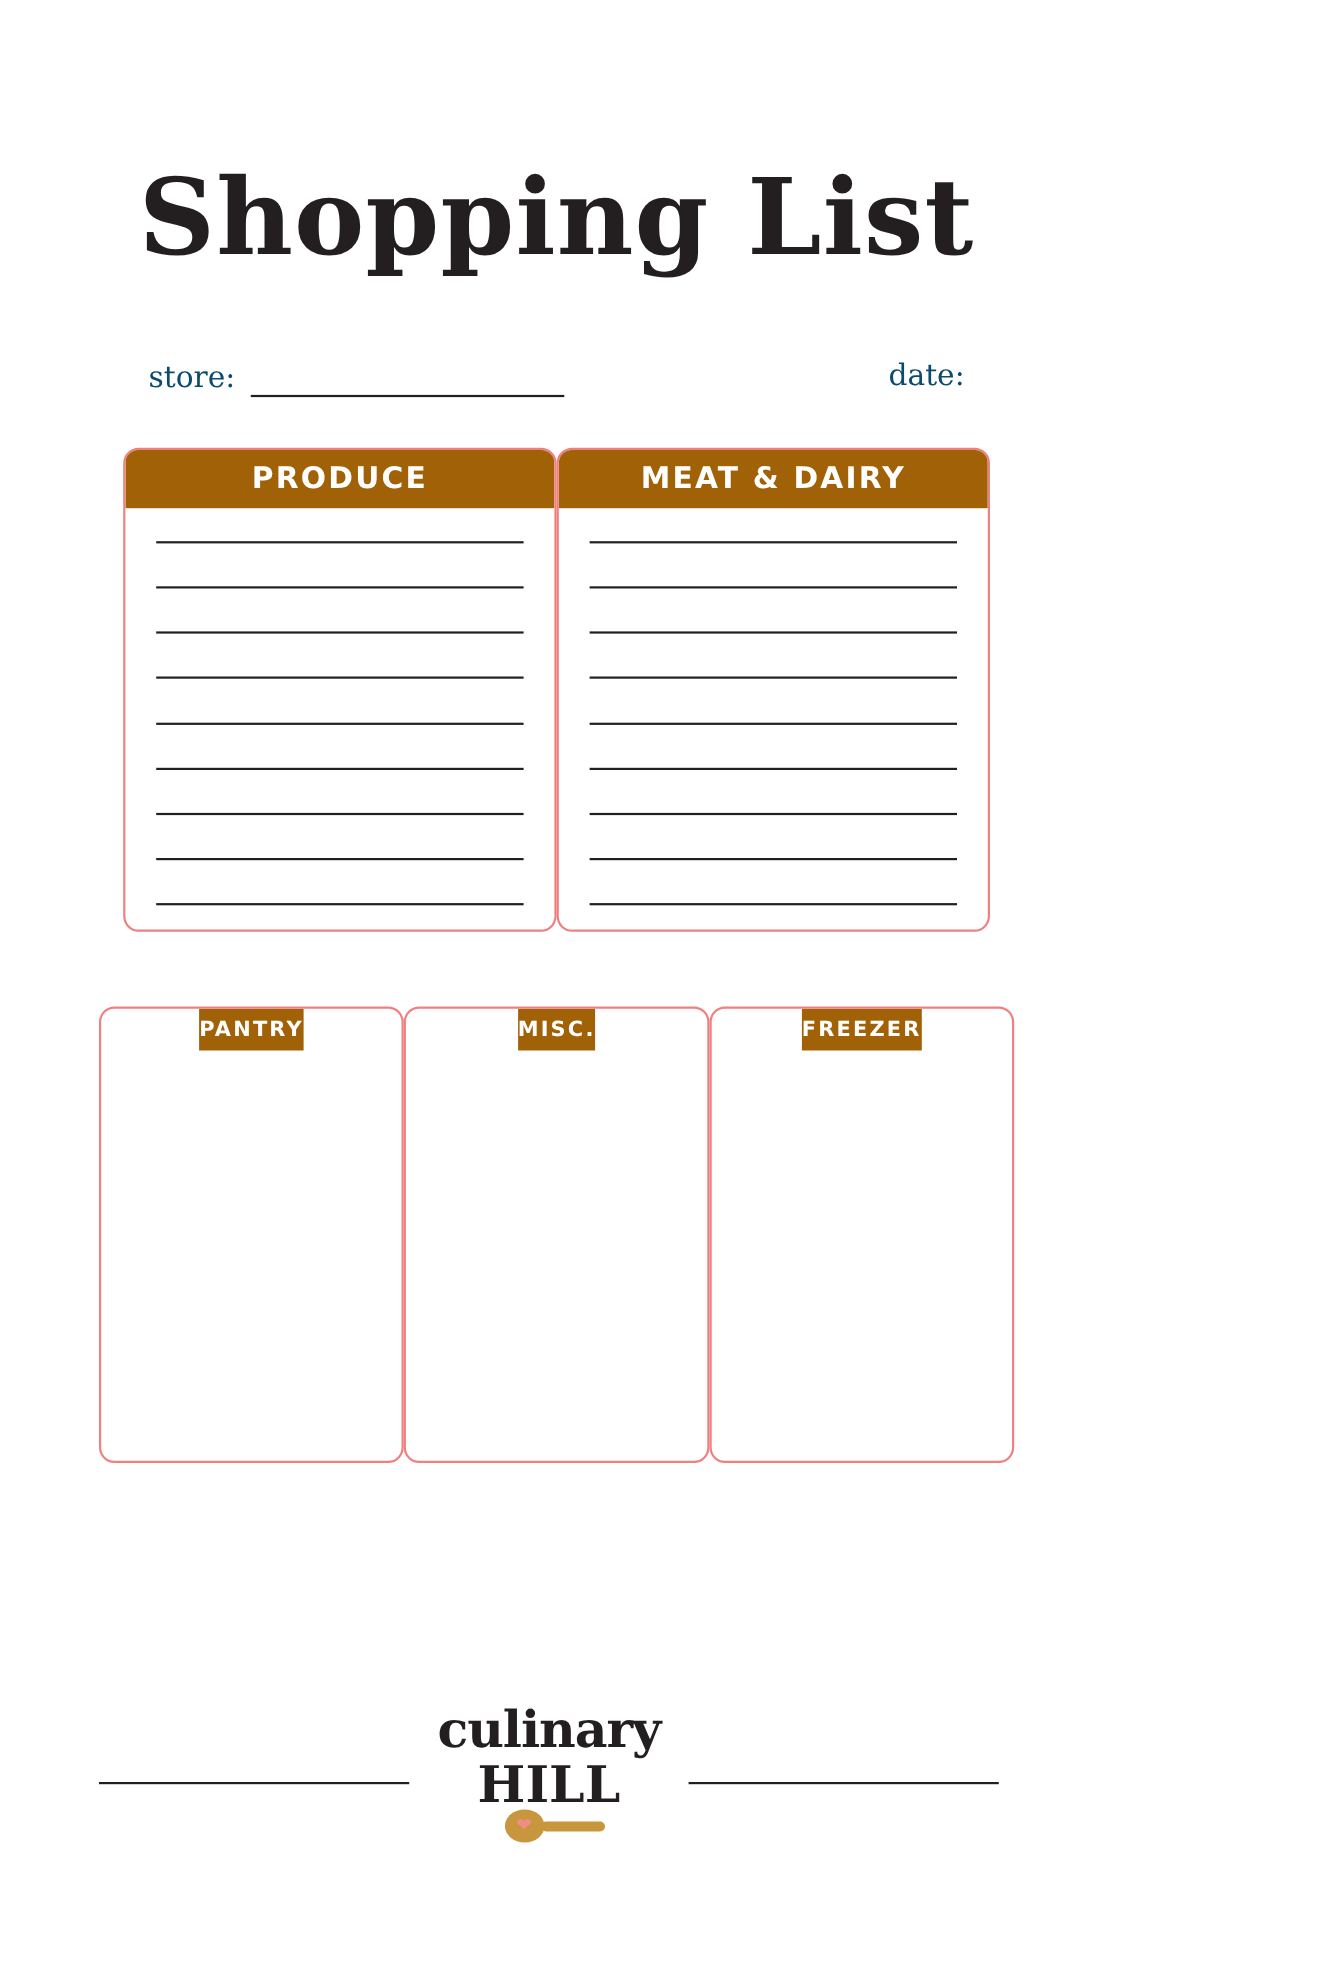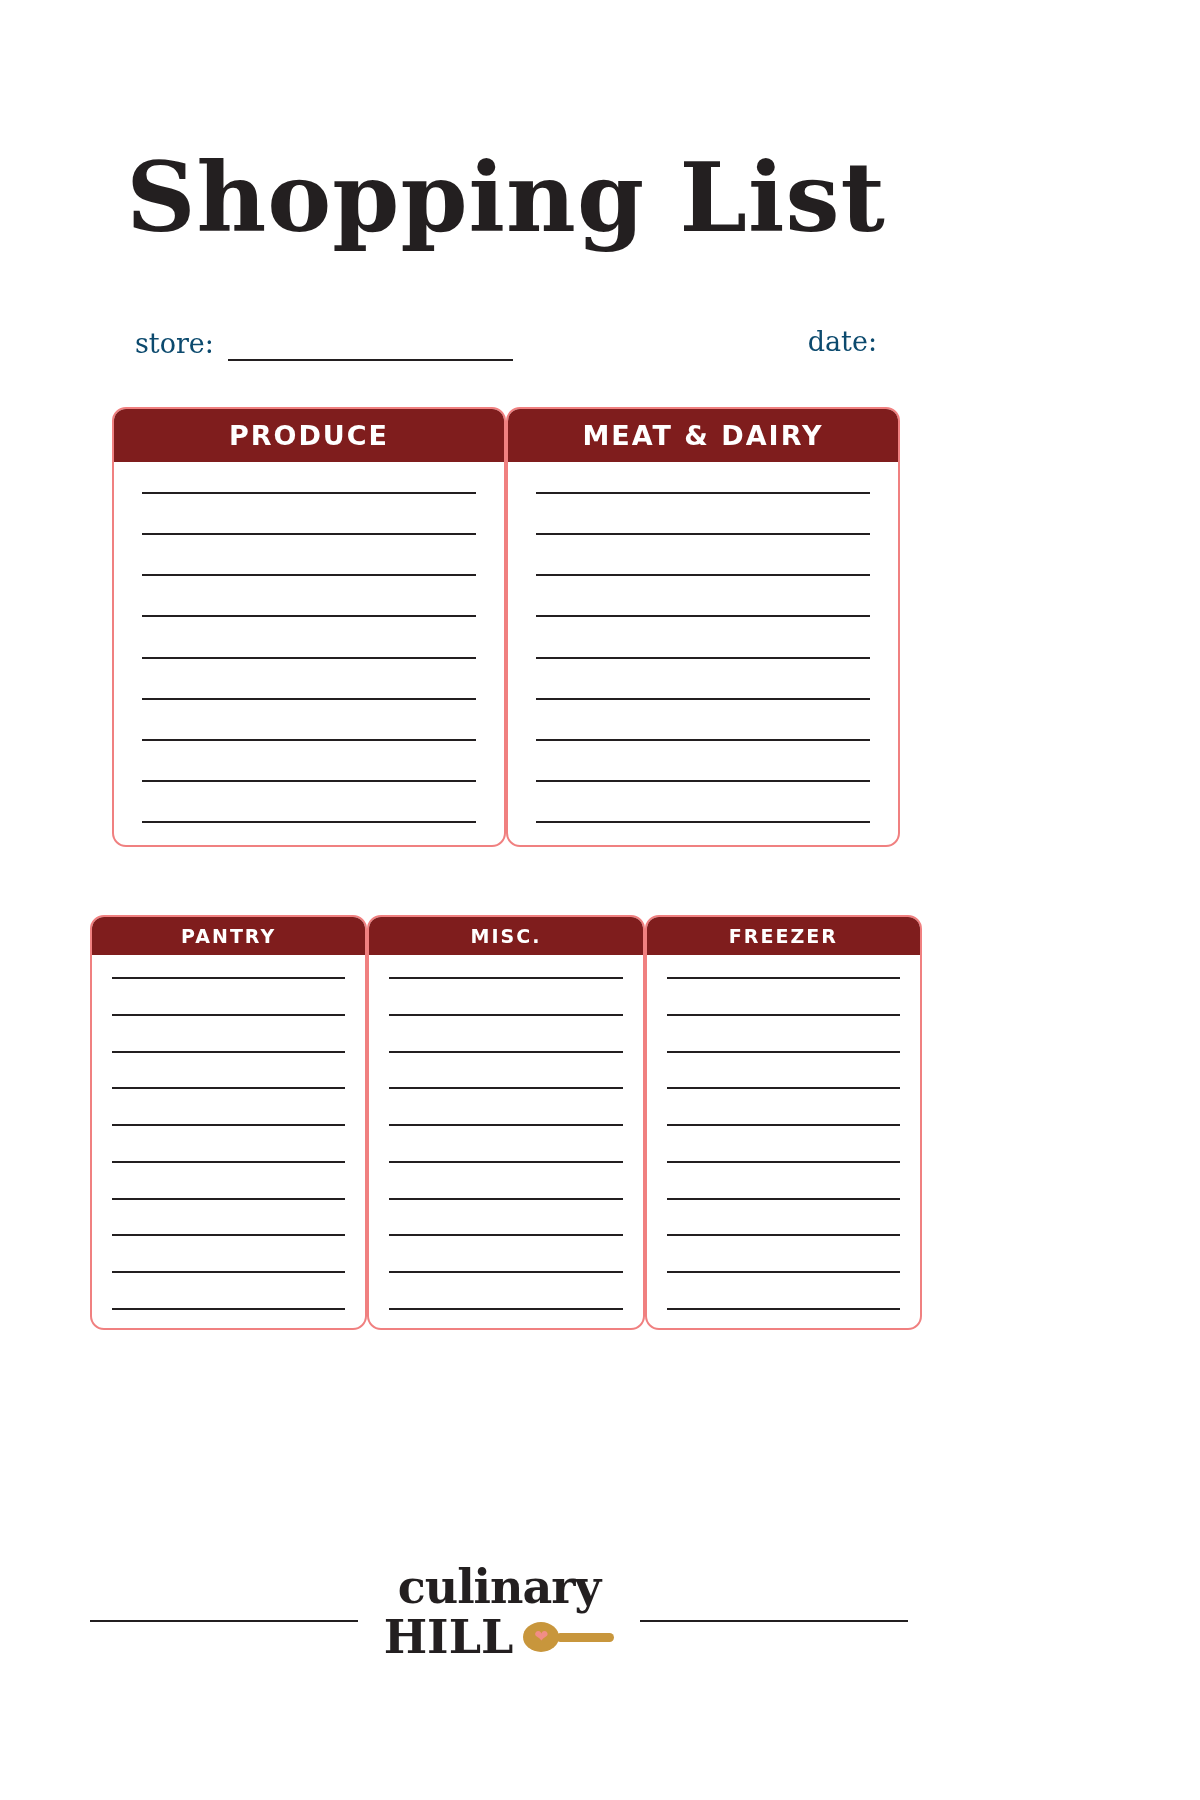--- a/index.html
+++ b/index.html
@@ -82,21 +82,21 @@
   .card {
     border: 2px solid #f08080;
     border-radius: 14px;
     background: #ffffff;
     box-sizing: border-box;
     overflow: hidden;
     display: flex;
     flex-direction: column;
   }
   .card-header {
-    background: #7f1d1d;
+    background: #a16207;
     color: #ffffff;
     text-align: center;
     font-weight: bold;
     letter-spacing: 2px;
     box-sizing: border-box;
     display: flex;
     align-items: center;
     justify-content: center;
   }
   .card-body {
@@ -116,21 +116,21 @@
   .card.big .card-header {
     height: 53px;
     font-size: 27px;
     font-family: "DejaVu Sans", sans-serif;
   }
   .card.big .card-body {
     padding: 30px 28px 22px 28px;
   }
 
   
-  .card.small { width: 307px; height: 415px; }
+  .card.small { width: 307px; height: 415px; align-items: center; }
   .card.small .card-header {
     height: 38px;
     font-size: 19px;
     font-family: "DejaVu Sans", sans-serif;
   }
   .card.small .card-body {
     padding: 22px 20px 18px 20px;
   }
 
   
@@ -164,20 +164,21 @@
     font-weight: bold;
     font-size: 46px;
     color: #231f20;
     letter-spacing: -1px;
   }
   .logo-bottom {
     display: flex;
     align-items: center;
     justify-content: flex-start;
     margin-top: 4px;
+    flex-direction: column;
   }
   .logo-hill {
     font-family: "DejaVu Serif", serif;
     font-weight: bold;
     font-size: 46px;
     color: #231f20;
     letter-spacing: 0px;
   }
   .spoon {
     margin-left: 10px;

